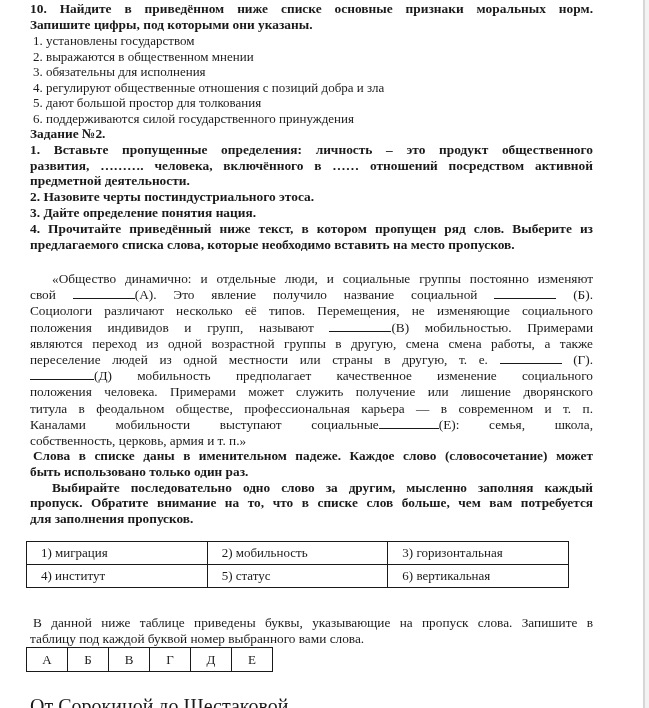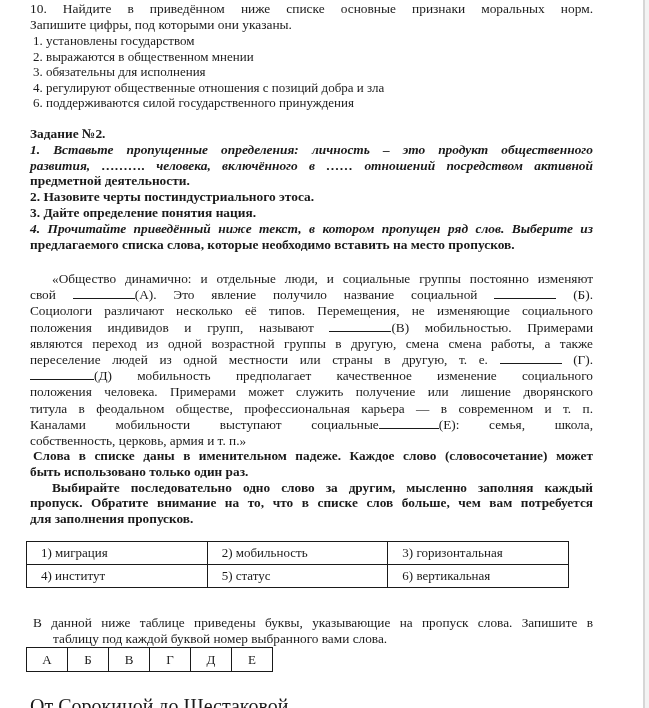--- a/index.html
+++ b/index.html
@@ -15,34 +15,34 @@
   }
   .page-edge-shade {
     position: absolute; left: 645px; top: 0; width: 4px; height: 708px;
     background: #f3f3f3;
   }
   .content {
     position: absolute; left: 30px; top: 0; width: 563px;
   }
   .q10 {
     position: absolute; left: 0; top: 1px; width: 563px;
-    font-size: 13.4px; line-height: 16px; font-weight: normal;
+    font-size: 13.4px; line-height: 16px; font-weight: bold;
     text-align: justify; text-align-last: left;
   }
   .q10 .line1 { text-align-last: justify; display: block; }
   .list10 {
     position: absolute; left: 3px; top: 33px; width: 560px;
     font-size: 13px; line-height: 15.6px; margin: 0; padding: 0; list-style: none;
   }
   .list10 li { white-space: nowrap; }
   .task2 {
     position: absolute; left: 0; top: 126px; width: 563px;
     font-size: 13.4px; line-height: 15.8px; font-weight: bold;
   }
-  .task2 .j { display: block; text-align: justify; text-align-last: justify; font-style: italic; }
+  .task2 .j { display: block; text-align: justify; text-align-last: justify; }
   .task2 .l { display: block; text-align: left; }
   .passage {
     position: absolute; left: 0; top: 271px; width: 563px;
     font-size: 13.3px; line-height: 16.2px;
   }
   .passage .j { display: block; text-align: justify; text-align-last: justify; }
   .passage .l { display: block; text-align: left; }
   .passage .indent { padding-left: 22px; }
   .blank { display: inline-block; border-bottom: 1px solid #1a1a1a; height: 11px; vertical-align: baseline; }
   .w62 { width: 62px; } .w64 { width: 64px; } .w60 { width: 60px; }
@@ -60,21 +60,21 @@
   }
   table.words td {
     border: 1px solid #1a1a1a; height: 22px; padding: 0 0 0 14px;
     line-height: 22px; width: 33.3%; vertical-align: middle;
   }
   .after {
     position: absolute; left: 0; top: 615px; width: 563px;
     font-size: 13.3px; line-height: 15.6px;
   }
   .after .j { display: block; text-align: justify; text-align-last: justify; padding-left: 3px; }
-  .after .l { display: block; text-align: left; margin-left: 23px; }
+  .after .l { display: block; text-align: left; }
   table.letters {
     position: absolute; left: -4px; top: 647px;
     border-collapse: collapse; font-size: 13px;
   }
   table.letters td {
     border: 1px solid #1a1a1a; width: 40px; height: 23px; text-align: center; padding: 0;
   }
   .footer {
     position: absolute; left: 0; top: 696px;
     font-size: 20px; line-height: 20px; white-space: nowrap; text-align: right;
@@ -91,20 +91,21 @@
   <div class="q10">
     <span class="line1">10. Найдите в приведённом ниже списке основные признаки моральных норм.</span>
     <span>Запишите цифры, под которыми они указаны.</span>
   </div>
 
   <ul class="list10">
     <li>1. установлены государством</li>
     <li>2. выражаются в общественном мнении</li>
     <li>3. обязательны для исполнения</li>
     <li>4. регулируют общественные отношения с позиций добра и зла</li>
+    <li>5. дают большой простор для толкования</li>
     <li>6.  поддерживаются силой государственного принуждения</li>
   </ul>
 
   <div class="task2">
     <span class="l">Задание №2.</span>
     <span class="j">1. Вставьте пропущенные определения: личность – это продукт общественного</span>
     <span class="j">развития, ………. человека, включённого в …… отношений посредством активной</span>
     <span class="l">предметной деятельности.</span>
     <span class="l">2. Назовите черты постиндустриального этоса.</span>
     <span class="l">3. Дайте определение понятия нация.</span>

